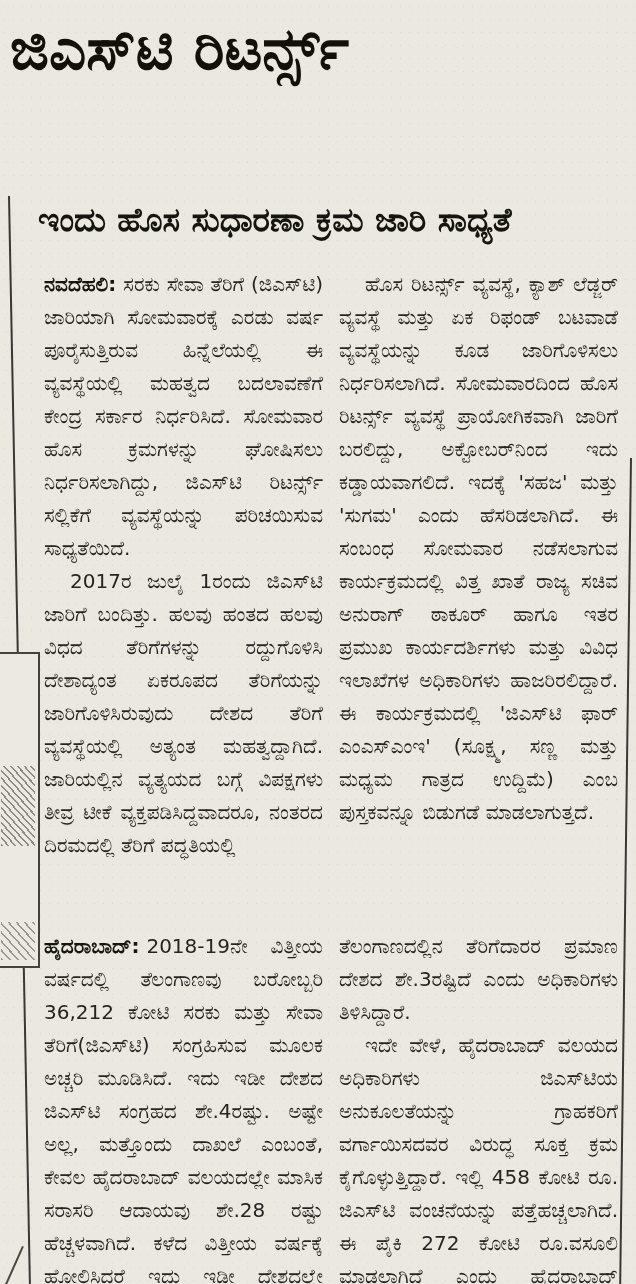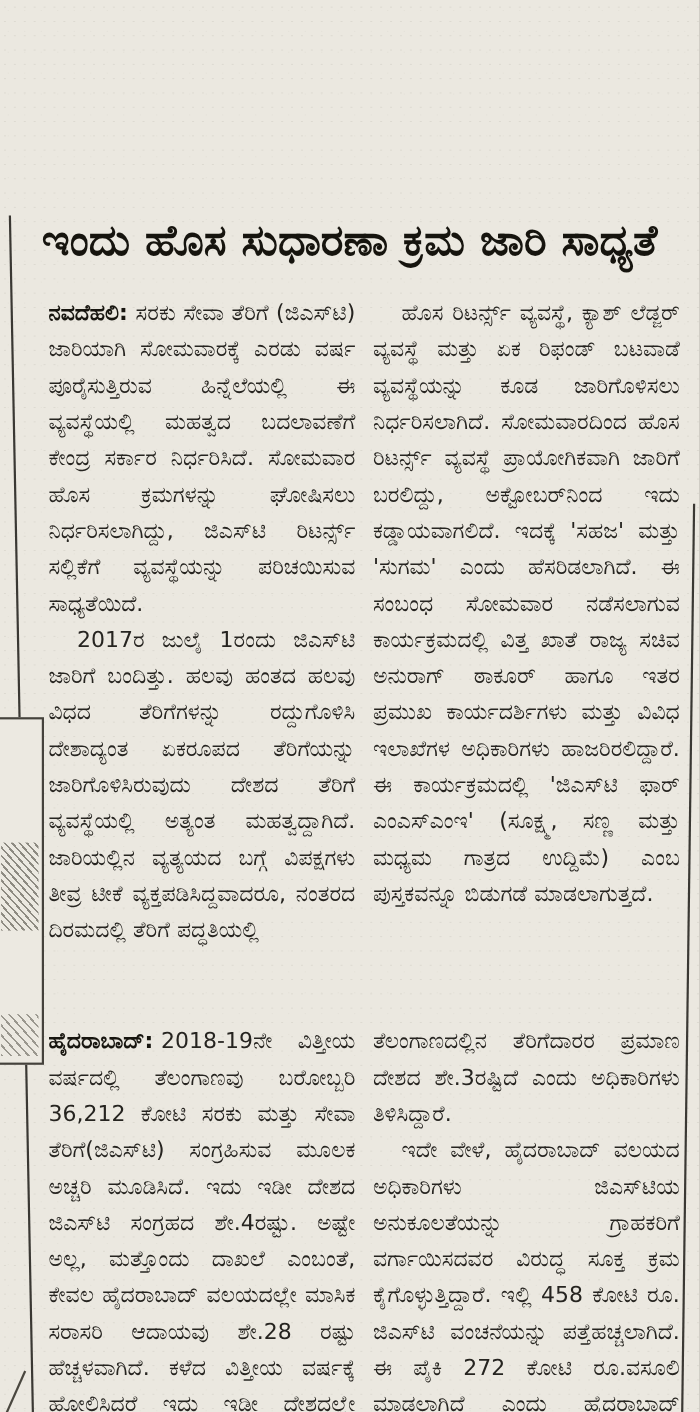--- a/index.html
+++ b/index.html
@@ -44,21 +44,21 @@
   }
 
   
   .headline {
     position:absolute; left:10px; top:2px; width:616px;
     font-size:58px; line-height:94px; font-weight:800;
     letter-spacing:0px; color:#121009;
   }
   .subheadline {
     position:absolute; left:38px; top:194px; width:592px;
-    font-size:39px; line-height:52px; font-weight:700; color:#16140e;
+    font-size:33px; line-height:52px; font-weight:700; color:#16140e;
     white-space:nowrap;
   }
   .headline2 {
     position:absolute; left:56px; top:788px; width:560px;
     font-size:52px; line-height:70px; font-weight:800; color:#121009;
   }
 
   
   .body-block { position:absolute; display:flex; gap:16px; }
   .body-a1 { left:44px; top:268px; width:574px; height:534px; }
@@ -78,20 +78,21 @@
 
   <div class="rule-left"></div>
   <div class="rule-right"></div>
   <div class="box-fragment">
     <div class="hatch-a"></div>
     <div class="hatch-b"></div>
   </div>
   <div class="corner-mark"></div>
 
   <div class="headline">
+    <div>ಜಿಎಸ್‌ಟಿ ರಿಟರ್ನ್ಸ್</div>
   </div>
 
   <div class="subheadline">ಇಂದು ಹೊಸ ಸುಧಾರಣಾ ಕ್ರಮ ಜಾರಿ ಸಾಧ್ಯತೆ</div>
 
   <div class="body-block body-a1">
     <div class="col">
       <p class="para">
         <span class="dateline">ನವದೆಹಲಿ:</span><span>ಸರಕು ಸೇವಾ ತೆರಿಗೆ (ಜಿಎಸ್‌ಟಿ) ಜಾರಿಯಾಗಿ ಸೋಮವಾರಕ್ಕೆ ಎರಡು ವರ್ಷ ಪೂರೈಸುತ್ತಿರುವ ಹಿನ್ನೆಲೆಯಲ್ಲಿ ಈ ವ್ಯವಸ್ಥೆಯಲ್ಲಿ ಮಹತ್ವದ ಬದಲಾವಣೆಗೆ ಕೇಂದ್ರ ಸರ್ಕಾರ ನಿರ್ಧರಿಸಿದೆ. ಸೋಮವಾರ ಹೊಸ ಕ್ರಮಗಳನ್ನು ಘೋಷಿಸಲು ನಿರ್ಧರಿಸಲಾಗಿದ್ದು, ಜಿಎಸ್‌ಟಿ ರಿಟರ್ನ್ಸ್ ಸಲ್ಲಿಕೆಗೆ ವ್ಯವಸ್ಥೆಯನ್ನು ಪರಿಚಯಿಸುವ ಸಾಧ್ಯತೆಯಿದೆ.</span>
       </p>
       <p class="para indent">2017ರ ಜುಲೈ 1ರಂದು ಜಿಎಸ್‌ಟಿ ಜಾರಿಗೆ ಬಂದಿತ್ತು. ಹಲವು ಹಂತದ ಹಲವು ವಿಧದ ತೆರಿಗೆಗಳನ್ನು ರದ್ದುಗೊಳಿಸಿ ದೇಶಾದ್ಯಂತ ಏಕರೂಪದ ತೆರಿಗೆಯನ್ನು ಜಾರಿಗೊಳಿಸಿರುವುದು ದೇಶದ ತೆರಿಗೆ ವ್ಯವಸ್ಥೆಯಲ್ಲಿ ಅತ್ಯಂತ ಮಹತ್ವದ್ದಾಗಿದೆ. ಜಾರಿಯಲ್ಲಿನ ವ್ಯತ್ಯಯದ ಬಗ್ಗೆ ವಿಪಕ್ಷಗಳು ತೀವ್ರ ಟೀಕೆ ವ್ಯಕ್ತಪಡಿಸಿದ್ದವಾದರೂ, ನಂತರದ ದಿರಮದಲ್ಲಿ ತೆರಿಗೆ ಪದ್ಧತಿಯಲ್ಲಿ</p>

